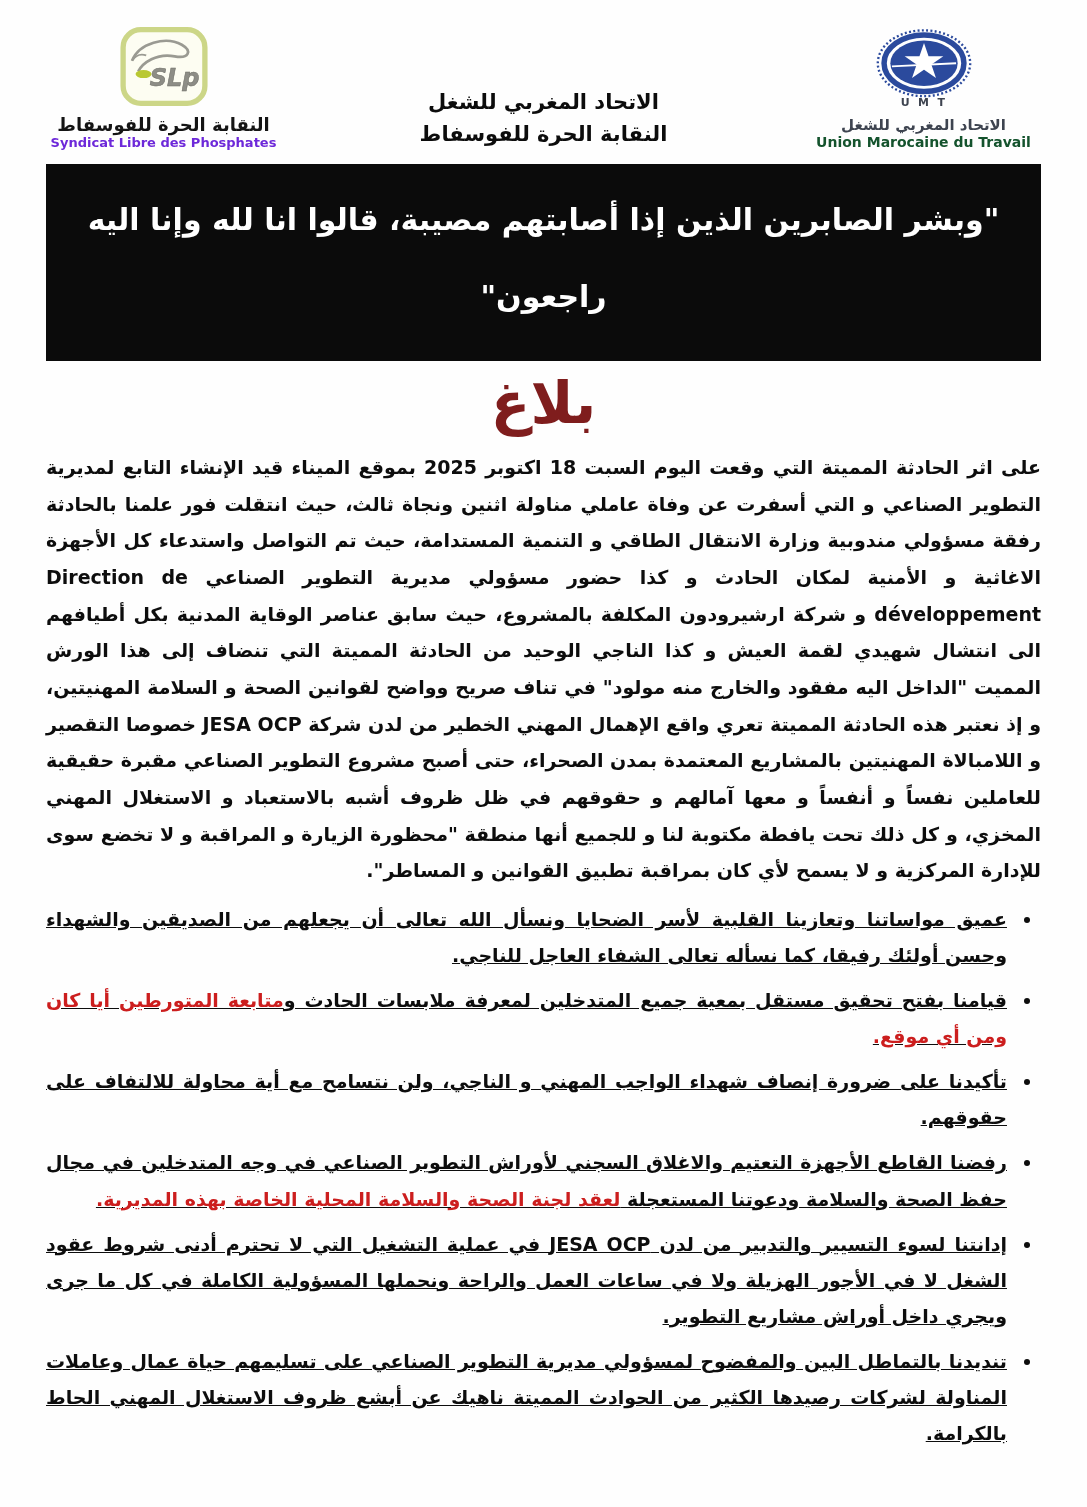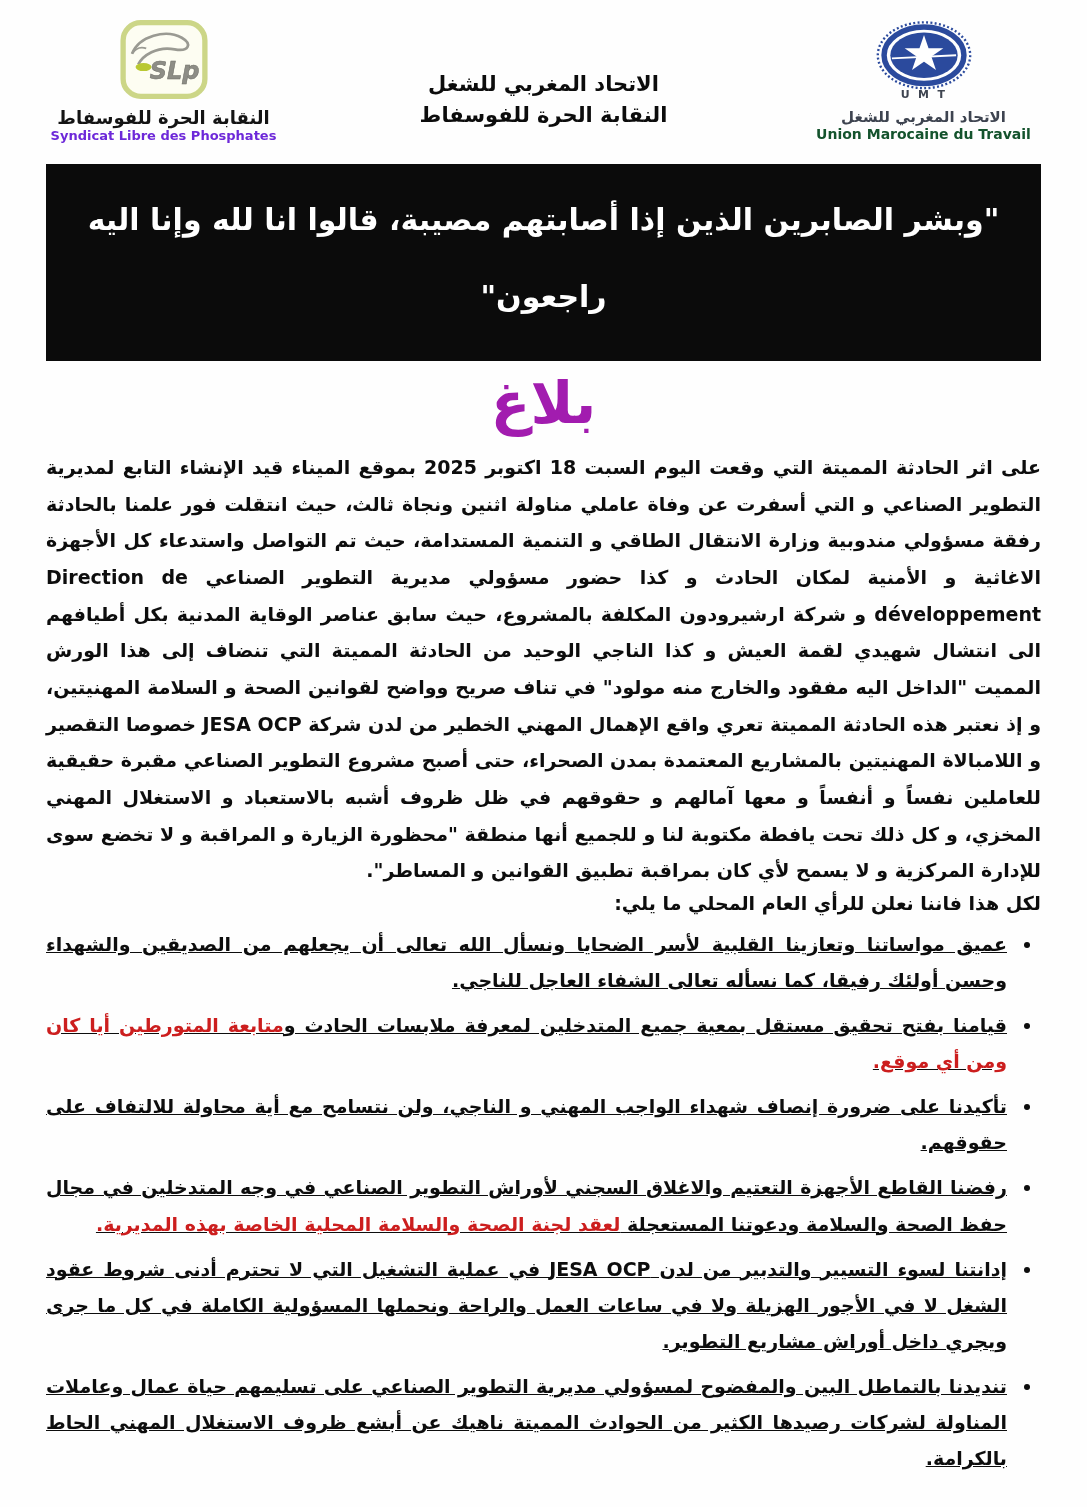--- a/index.html
+++ b/index.html
@@ -4,34 +4,34 @@
 <style>
   * { margin:0; padding:0; box-sizing:border-box; }
   html,body { background:#ffffff; }
   body { font-family:"DejaVu Sans", sans-serif; }
   .page {
     width:1087px; height:1507px; margin:0 auto; background:#fefefe;
     direction:rtl; padding:10px 46px 0; position:relative; overflow:hidden;
     color:#0d0d0d;
   }
   
-  .hdr { display:flex; justify-content:space-between; align-items:center; direction:ltr; height:140px; }
+  .hdr { display:flex; justify-content:space-between; align-items:flex-end; direction:ltr; height:140px; }
   .hdr-left, .hdr-right { width:235px; text-align:center; }
   .hdr-left { padding-top:2px; }
   .slp-ar { font-size:18px; font-weight:bold; color:#141414; margin-top:3px; letter-spacing:1px; }
   .slp-fr { font-size:13px; font-weight:bold; color:#6d28d9; }
   .hdr-center { text-align:center; padding-top:40px; font-weight:bold; font-size:21px; color:#0c0c0c; line-height:1.5; }
   .hdr-right { padding-top:2px; }
   .umt-ar { font-size:15px; font-weight:bold; color:#3e4450; margin-top:1px; }
   .umt-fr { font-size:14px; font-weight:bold; color:#14532d; }
   
   .banner { background:#0b0b0b; margin-top:14px; padding:18px 26px 26px; text-align:center; }
   .banner-text { color:#ffffff; font-weight:bold; font-size:30px; line-height:2.55; }
   
-  .title { text-align:center; font-size:58px; font-weight:bold; color:#a21caf; margin:8px 0 12px; }
+  .title { text-align:center; font-size:58px; font-weight:bold; color:#7f1d1d; margin:8px 0 12px; }
   
   .intro { font-size:19px; font-weight:bold; line-height:1.93; text-align:justify; margin-top:0; }
   .leadin { font-size:19px; font-weight:bold; margin-top:3px; }
   .bullets { margin:12px 30px 0 0; list-style:disc; }
   .bullets li { font-size:19px; font-weight:bold; line-height:1.9; text-align:justify; margin-bottom:9px; padding-right:4px;text-decoration:underline; }
   .red { color:#cc1e1e; }
 </style>
 </head>
 <body>
 
@@ -72,21 +72,20 @@
   </header>
 
   <div class="banner">
     <div class="banner-text" dir="rtl">"وبشر الصابرين الذين إذا أصابتهم مصيبة، قالوا انا لله وإنا اليه راجعون"</div>
   </div>
 
   <h1 class="title">بلاغ</h1>
 
   <p class="intro" dir="rtl">على اثر الحادثة المميتة التي وقعت اليوم السبت 18 اكتوبر 2025 بموقع الميناء قيد الإنشاء التابع لمديرية التطوير الصناعي و التي أسفرت عن وفاة عاملي مناولة اثنين ونجاة ثالث، حيث انتقلت فور علمنا بالحادثة رفقة مسؤولي مندوبية وزارة الانتقال الطاقي و التنمية المستدامة، حيث تم التواصل واستدعاء كل الأجهزة الاغاثية و الأمنية لمكان الحادث و كذا حضور مسؤولي مديرية التطوير الصناعي Direction de développement و شركة ارشيرودون المكلفة بالمشروع، حيث سابق عناصر الوقاية المدنية بكل أطيافهم الى انتشال شهيدي لقمة العيش و كذا الناجي الوحيد من الحادثة المميتة التي تنضاف إلى هذا الورش المميت "الداخل اليه مفقود والخارج منه مولود" في تناف صريح وواضح لقوانين الصحة و السلامة المهنيتين، و إذ نعتبر هذه الحادثة المميتة تعري واقع الإهمال المهني الخطير من لدن شركة JESA OCP خصوصا التقصير و اللامبالاة المهنيتين بالمشاريع المعتمدة بمدن الصحراء، حتى أصبح مشروع التطوير الصناعي مقبرة حقيقية للعاملين نفساً و أنفساً و معها آمالهم و حقوقهم في ظل ظروف أشبه بالاستعباد و الاستغلال المهني المخزي، و كل ذلك تحت يافطة مكتوبة لنا و للجميع أنها منطقة "محظورة الزيارة و المراقبة و لا تخضع سوى للإدارة المركزية و لا يسمح لأي كان بمراقبة تطبيق القوانين و المساطر".</p>
 
-  <p class="leadin" dir="rtl">لكل هذا فاننا نعلن للرأي العام المحلي ما يلي:</p>
 
   <ul class="bullets" dir="rtl">
     <li><span>عميق مواساتنا وتعازينا القلبية لأسر الضحايا ونسأل الله تعالى أن يجعلهم من الصديقين والشهداء وحسن أولئك رفيقا، كما نسأله تعالى الشفاء العاجل للناجي.</span><span class="red"></span></li>
     <li><span>قيامنا بفتح تحقيق مستقل بمعية جميع المتدخلين لمعرفة ملابسات الحادث و</span><span class="red">متابعة المتورطين أيا كان ومن أي موقع.</span></li>
     <li><span>تأكيدنا على ضرورة إنصاف شهداء الواجب المهني و الناجي، ولن نتسامح مع أية محاولة للالتفاف على حقوقهم.</span><span class="red"></span></li>
     <li><span>رفضنا القاطع الأجهزة التعتيم والاغلاق السجني لأوراش التطوير الصناعي في وجه المتدخلين في مجال حفظ الصحة والسلامة ودعوتنا المستعجلة </span><span class="red">لعقد لجنة الصحة والسلامة المحلية الخاصة بهذه المديرية.</span></li>
     <li><span>إدانتنا لسوء التسيير والتدبير من لدن JESA OCP في عملية التشغيل التي لا تحترم أدنى شروط عقود الشغل لا في الأجور الهزيلة ولا في ساعات العمل والراحة ونحملها المسؤولية الكاملة في كل ما جرى ويجري داخل أوراش مشاريع التطوير.</span><span class="red"></span></li>
     <li><span>تنديدنا بالتماطل البين والمفضوح لمسؤولي مديرية التطوير الصناعي على تسليمهم حياة عمال وعاملات المناولة لشركات رصيدها الكثير من الحوادث المميتة ناهيك عن أبشع ظروف الاستغلال المهني الحاط بالكرامة.</span><span class="red"></span></li>
 
   </ul>

